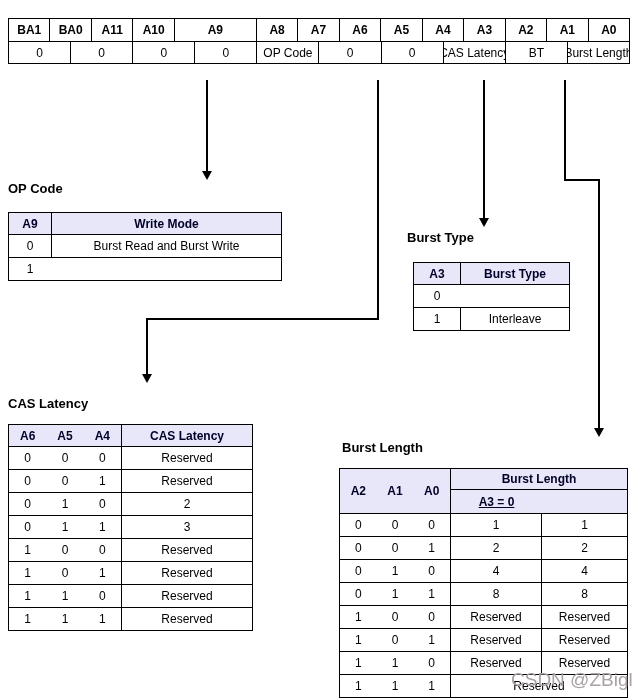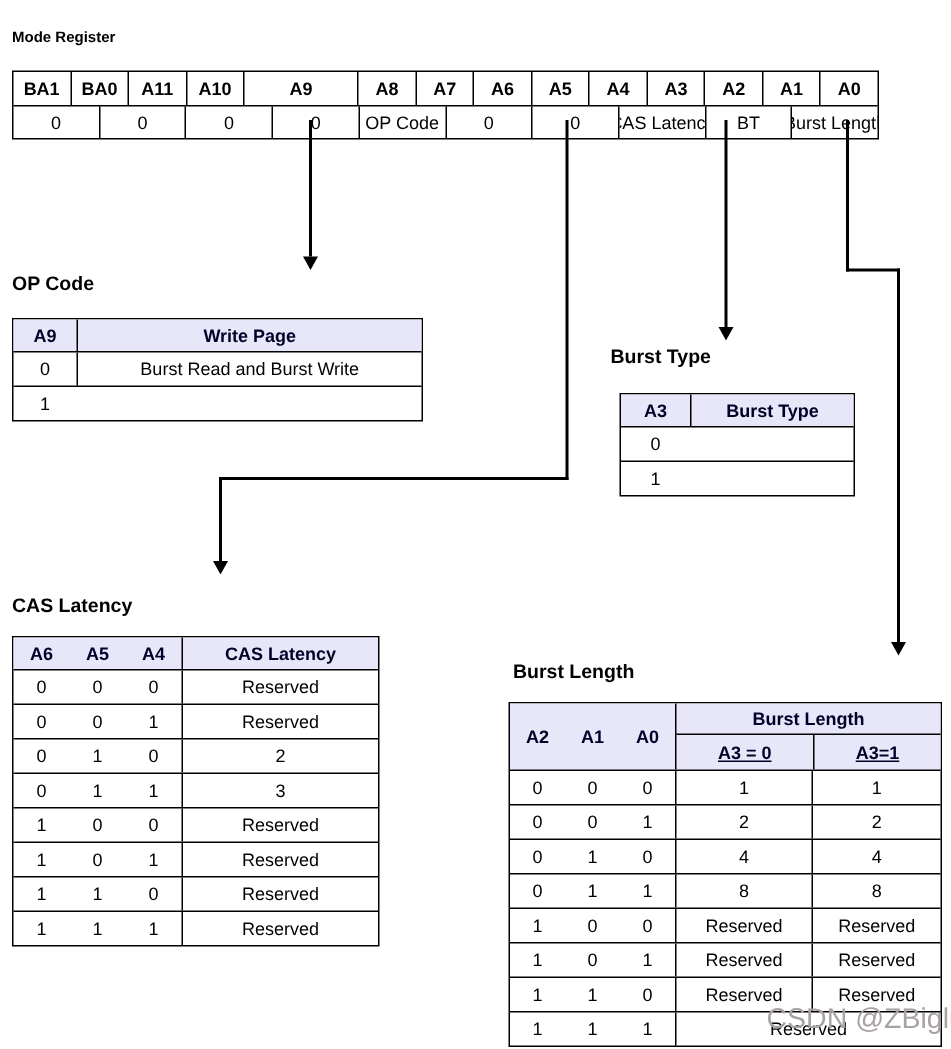--- a/index.html
+++ b/index.html
@@ -13,21 +13,21 @@
   
   .tbl { position:absolute; border:1px solid #000; background:#fff; font-size:12px; }
   .tr { display:flex; align-items:stretch; }
   .tbl .tr + .tr, .rows .tr { border-top:1px solid #000; }
   .rows .tr:first-child { border-top:1px solid #000; }
   .td { display:flex; align-items:center; justify-content:center; text-align:center; overflow:hidden; white-space:nowrap; }
   .td + .td { border-left:1px solid #000; }
   .head { background:#E7E7F9; font-weight:bold; color:#000028; }
 
   
-  .reg { left:8px; top:47px; width:578px; }
+  .reg { left:8px; top:18px; width:622px; }
   .reg .tr { height:22px; }
   .reg .td { flex:1 1 0; font-size:12px; }
   .reg-bits .td { font-weight:bold; }
   .reg-bits .td:nth-child(5) { flex:2 1 0; }
   .w1 { flex:1 1 0; } .w2 { flex:2 1 0; } .w3 { flex:3 1 0; }
 
   
   .op { left:8px; top:212px; width:274px; }
   .op .tr { height:23px; } .op .tr.head { height:21px; }
   .op .bitcol { flex:0 0 42px; }
@@ -119,21 +119,21 @@
 
   <div class="vline" style="left:564px; top:80px; height:101px;"></div>
   <div class="hline" style="left:564px; top:179px; width:36px;"></div>
   <div class="vline" style="left:598px; top:179px; height:250px;"></div>
   <div class="arrow" style="left:594px; top:428px;"></div>
 
   <div class="sec-label" style="left:8px; top:181px;">OP Code</div>
   <div class="tbl op">
     <div class="tr head">
       <div class="td bitcol">A9</div>
-      <div class="td valcol">Write Page</div>
+      <div class="td valcol">Write Mode</div>
     </div>
     <div class="rows">
         <div class="tr">
         <div class="td bitcol">0</div>
         <div class="td valcol">Burst Read and Burst Write</div>
       </div>
         <div class="tr">
         <div class="td bitcol">1</div>
       </div>
       </div>
@@ -144,20 +144,21 @@
     <div class="tr head">
       <div class="td bitcol">A3</div>
       <div class="td valcol">Burst Type</div>
     </div>
     <div class="rows">
         <div class="tr">
         <div class="td bitcol">0</div>
       </div>
         <div class="tr">
         <div class="td bitcol">1</div>
+        <div class="td valcol">Interleave</div>
       </div>
       </div>
   </div>
 
   <div class="sec-label" style="left:8px; top:396px;">CAS Latency</div>
   <div class="tbl cas">
     <div class="tr head">
       <div class="td bitscol">
         <div class="bits">
           <span>A6</span>
@@ -258,21 +259,20 @@
         <div class="bits">
           <span>A2</span>
           <span>A1</span>
           <span>A0</span>
         </div>
       </div>
       <div class="bl-right">
         <div class="bl-group">Burst Length</div>
         <div class="bl-sub">
           <div class="td a30col">A3 = 0</div>
-          <div class="td a31col">A3=1</div>
         </div>
       </div>
     </div>
     <div class="rows">
         <div class="tr">
         <div class="td bitscol">
           <div class="bits">
             <span>0</span>
             <span>0</span>
             <span>0</span>

